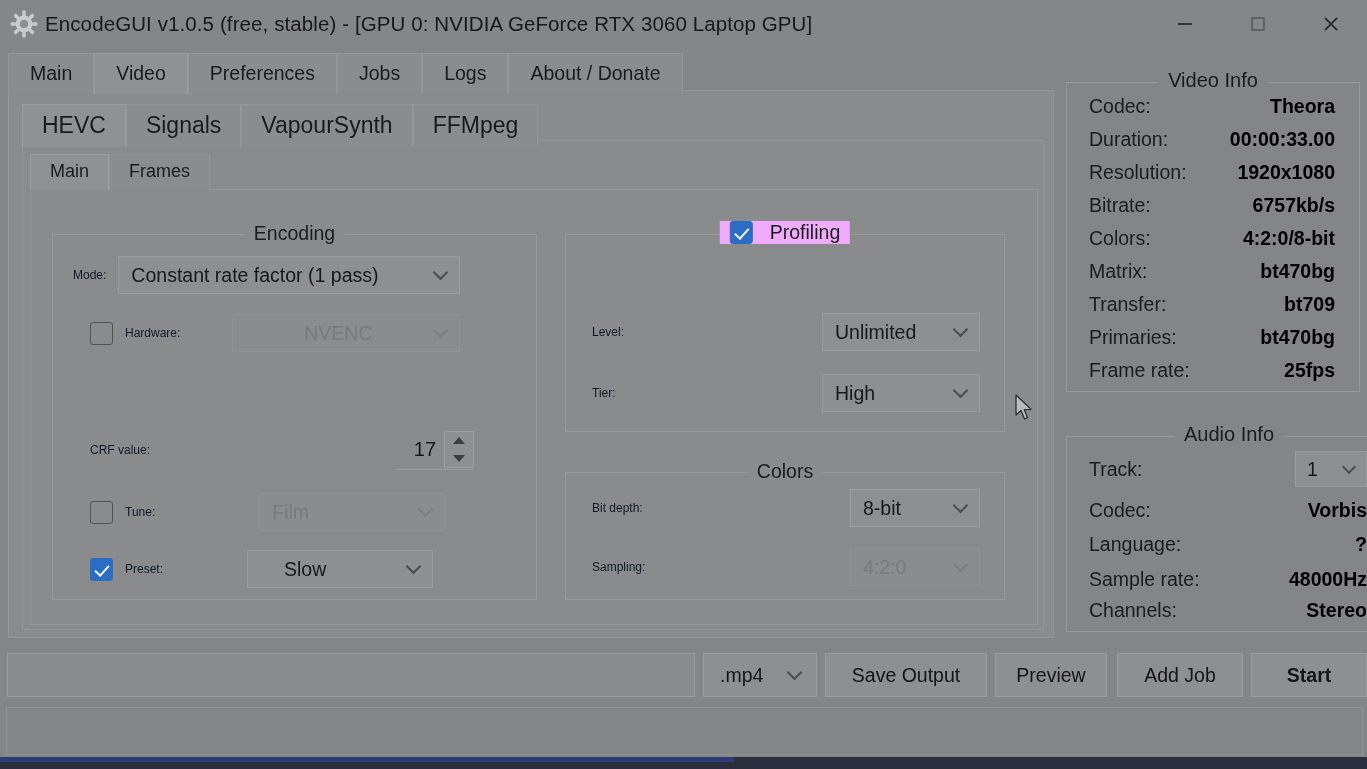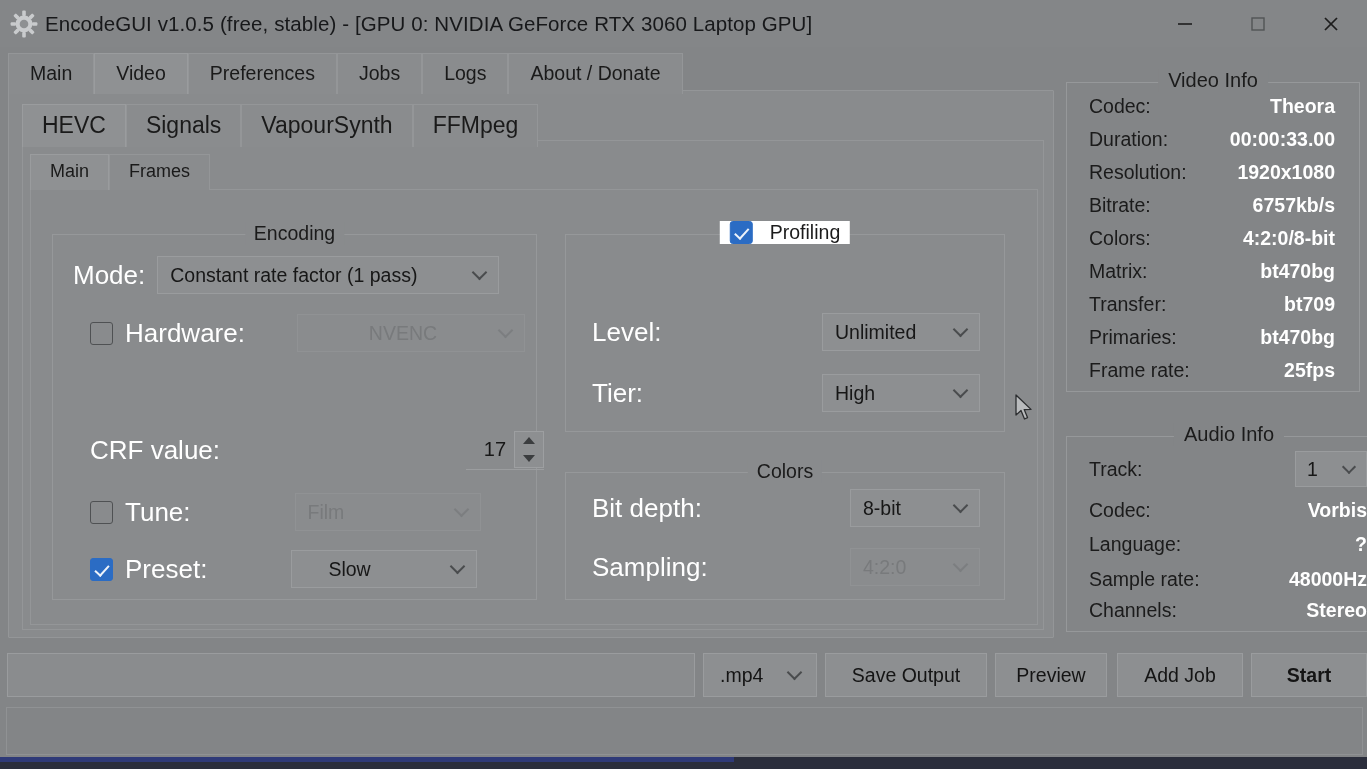--- a/index.html
+++ b/index.html
@@ -92,29 +92,29 @@
   }
   .group-title.center { left: 50%; transform: translateX(-50%); }
 
   #grp-encoding { left: 52px; top: 234px; width: 485px; height: 366px; }
   #grp-profiling{ left: 565px; top: 234px; width: 440px; height: 198px; }
   #grp-colors   { left: 565px; top: 472px; width: 440px; height: 128px; }
 
   .grouptitle-cb {
     position: absolute; top: -14px; left: 50%; transform: translateX(-50%);
     display: flex; align-items: center; gap: 17px;
-    background: #ffffff; padding: 0 10px;
+    background: #f0abfc; padding: 0 10px;
     font-size: 19.5px; color: #1b1b1b; white-space: nowrap;
   }
 
   
   .row {
     position: absolute; display: flex; align-items: center;
   }
-  .lbl { font-size: 26px; color: #ffffff; white-space: nowrap; }
+  .lbl { font-size: 12px; color: #0f172a; white-space: nowrap; }
 
   
   .cb {
     width: 23px; height: 23px;
     border: 1.6px solid #4f5153; border-radius: 3px;
     background: transparent; flex: 0 0 auto;
     position: relative;
   }
   .cb.checked {
     background: #2b6cc4; border-color: #2b6cc4;
@@ -192,21 +192,21 @@
   }
   .inforow {
     position: absolute; left: 0; width: 100%;
     display: flex; align-items: baseline;
     padding: 0 24px 0 22px;
     height: 33px;
   }
   .infokey { font-size: 19.5px; color: #1b1b1b; white-space: nowrap; }
   .infoval {
     margin-left: auto; font-size: 19.5px; font-weight: bold;
-    color: #ffffff; white-space: nowrap; text-align: right;
+    color: #000000; white-space: nowrap; text-align: right;
   }
 
   .track-combo {
     margin-left: auto;
     width: 72px; height: 36px;
     border: 1px solid #9a9c9e; background: #8d8f91;
     display: flex; align-items: center;
     padding: 0 26px 0 11px;
     position: relative;
     font-size: 19.5px; color: #171717;

